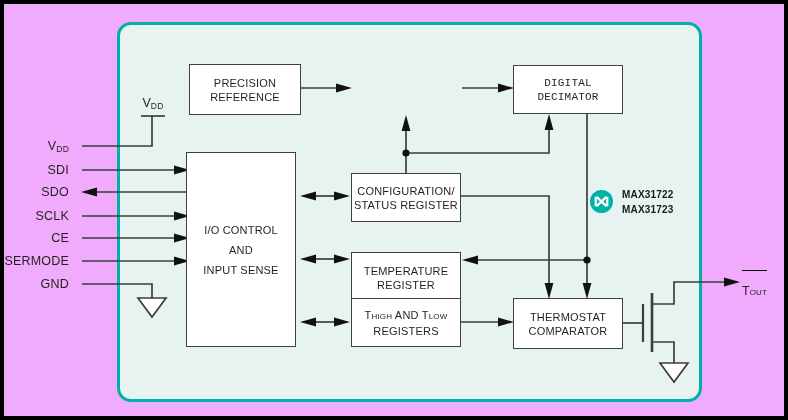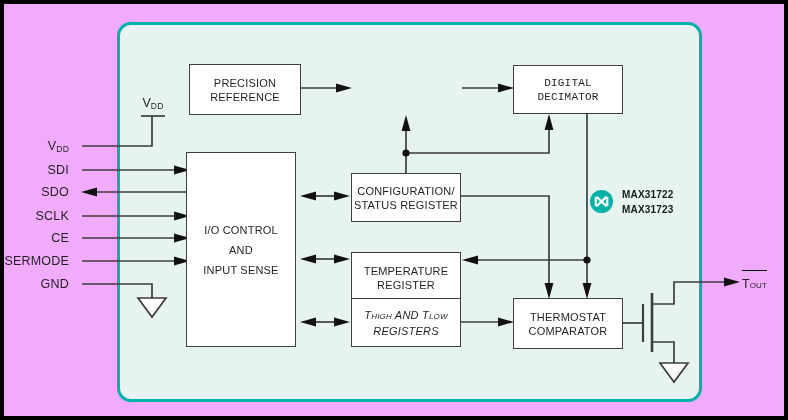--- a/index.html
+++ b/index.html
@@ -26,36 +26,36 @@
     border:1.5px solid #3f3f3f;display:flex;flex-direction:column;
     align-items:center;justify-content:center;text-align:center;
     font-size:11px;line-height:14px;letter-spacing:.2px;color:var(--ink);
   }
   .b-precision{left:185px;top:60px;width:112px;height:51px;}
   .b-oversampling{left:347px;top:61px;width:111px;height:50px;}
   .b-decimator{left:509px;top:61px;width:110px;height:49px;font-family:Liberation Mono, monospace;}
   .b-io{left:182px;top:148px;width:110px;height:195px;line-height:20px;}
   .b-config{left:347px;top:169px;width:110px;height:49px;}
   .b-temp{left:347px;top:241px;width:110px;height:51px;margin-top:7px;}
-  .b-thigh{left:347px;top:294px;width:110px;height:49px;font-style:italic;}
+  .b-thigh{left:347px;top:294px;width:110px;height:49px;}
   .b-thermostat{left:509px;top:294px;width:110px;height:51px;}
   .sub{font-size:8px;letter-spacing:.2px;}
   .sub-low{font-size:8.5px;vertical-align:-2px;letter-spacing:.2px;}
   
   .pin{
     position:absolute;right:715px;white-space:nowrap;font-size:12.5px;
     line-height:14px;color:var(--ink);letter-spacing:.2px;
   }
   .vdd-top{
     position:absolute;left:133px;top:92px;width:32px;text-align:center;
     font-size:12.5px;color:var(--ink);
   }
   
   .tout{position:absolute;left:738px;top:266px;font-size:12.5px;white-space:nowrap;}
-  .tout .bar{display:inline-block;border-top:1.6px solid #000;padding-top:6px;}
+  .tout .bar{display:inline-block;border-top:1.6px solid #000;padding-top:13px;}
   
   .logo{
     position:absolute;left:586px;top:186px;width:23px;height:23px;border-radius:50%;
     background:var(--teal);display:flex;align-items:center;justify-content:center;
   }
   .partnos{
     position:absolute;left:618px;top:184px;font-weight:bold;font-size:10px;
     line-height:14.5px;color:#1a1a1a;letter-spacing:.2px;
   }
 </style>

